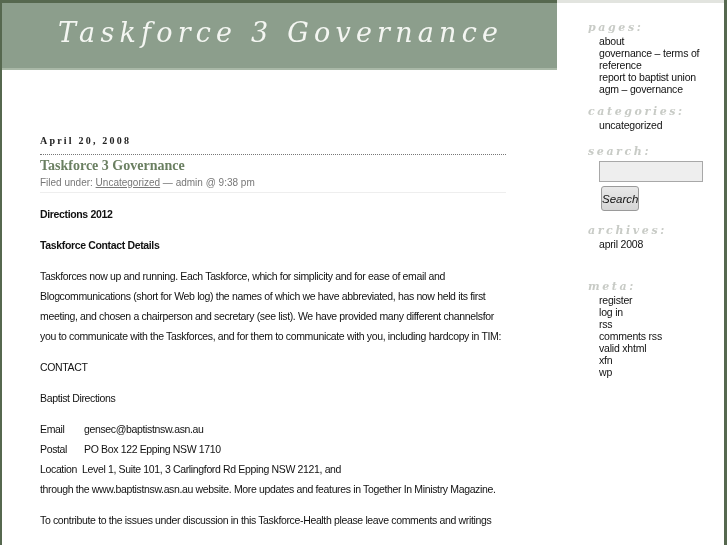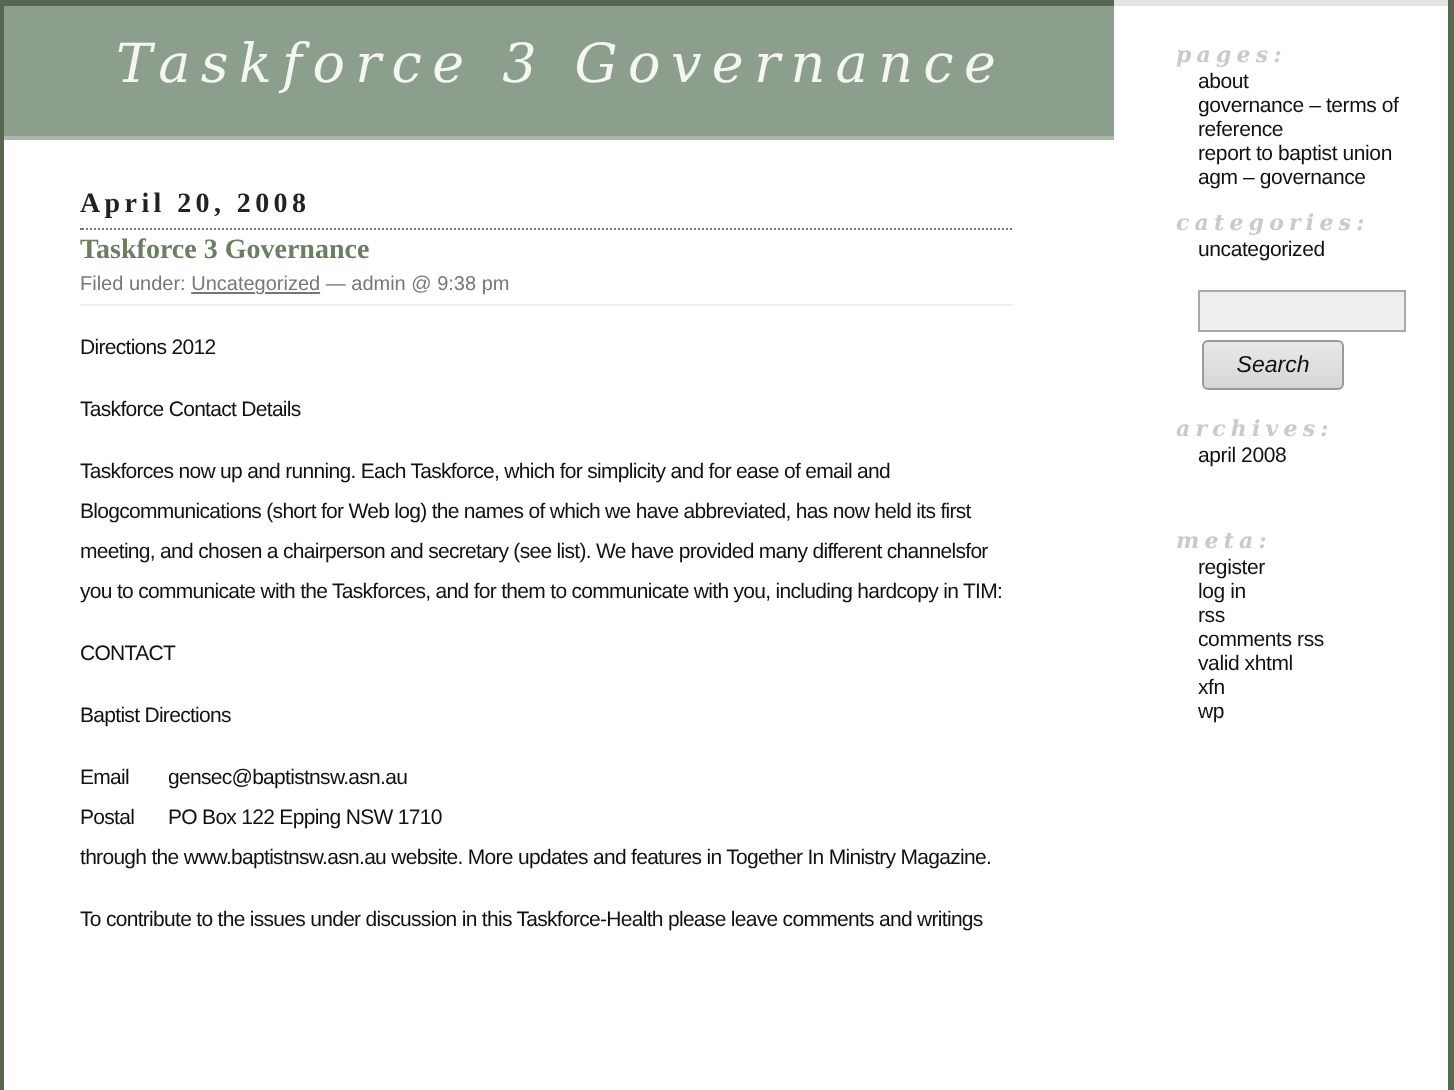--- a/index.html
+++ b/index.html
@@ -8,38 +8,38 @@
 
   .left-border { position: absolute; left: 0; top: 0; width: 2px; height: 545px; background: #56684f; }
   .right-border { position: absolute; left: 724px; top: 0; width: 3px; height: 545px; background: #56684f; }
   .top-strip { position: absolute; left: 557px; top: 0; width: 167px; height: 3px; background: #e2e4df; }
 
   .header { position: absolute; left: 2px; top: 0; width: 555px; height: 70px; background: #8c9e8c; border-top: 3px solid #56684f; }
   .header::after { content: ""; position: absolute; left: 0; right: 0; bottom: 0; height: 2px; background: #a9b8a7; }
   .site-title { position: absolute; left: 56px; top: 14px; font-family: "DejaVu Serif", serif; font-style: italic; font-size: 27px; letter-spacing: 5.2px; color: #f4f6f2; white-space: nowrap; }
 
   .main { position: absolute; left: 40px; top: 95px; width: 466px; }
-  .post-date { font-family: "Liberation Serif", serif; font-size: 14px; letter-spacing: 2.2px; color: #222; padding-bottom: 2px; border-bottom: 1px dotted #777; height: 20px; }
+  .post-date { font-family: "Liberation Serif", serif; font-size: 10px; letter-spacing: 2.2px; color: #222; padding-bottom: 2px; border-bottom: 1px dotted #777; height: 20px; margin-top: 40px; }
   .post-title { margin-top: 3px; font-family: "Liberation Serif", serif; font-weight: bold; font-size: 14px; color: #6a7f61; text-decoration: none; display: block; height: 17px; }
   .post-meta { margin-top: 2px; font-size: 10px; color: #777; border-bottom: 1px solid #eee; padding-bottom: 3px; height: 16px; }
   .post-meta a { color: #777; text-decoration: underline; }
 
   .content { margin-top: 11px; font-size: 10.5px; letter-spacing: -0.35px; color: #111; }
   .content p { line-height: 20px; margin-bottom: 11px; }
-  .content .bold { font-weight: normal; }
+  .content .bold { font-weight: bold; }
   .contact-line { line-height: 20px; white-space: nowrap; }
   .contact-line .lbl { display: inline-block; width: 44px; }
 
   .sidebar { position: absolute; left: 588px; top: 21px; width: 132px; }
   .side-heading { font-family: "DejaVu Serif", serif; font-style: italic; font-size: 11px; letter-spacing: 2.6px; color: #c8cbc6; height: 14px; line-height: 14px; }
   .side-list { list-style: none; padding-left: 11px; font-size: 10.5px; letter-spacing: -0.2px; color: #111; line-height: 12px; }
   .side-list li a { color: #111; text-decoration: none; text-align: center; }
   .side-section { margin-bottom: 10px; }
   .search-input { display: block; margin-left: 11px; margin-top: 2px; width: 104px; height: 21px; background: #eeeeee; border: 1px solid #a8a8a8; }
-  .search-button { display: block; margin-left: 13px; margin-top: 4px; width: 71px; height: 25px; font-family: "Liberation Sans", sans-serif; font-style: italic; font-size: 11.5px; color: #111; background: linear-gradient(#e8e8e8, #d6d6d6); border: 1px solid #9a9a9a; border-radius: 3px; }
+  .search-button { display: block; margin-left: 13px; margin-top: 4px; width: 38px; height: 25px; font-family: "Liberation Sans", sans-serif; font-style: italic; font-size: 11.5px; color: #111; background: linear-gradient(#e8e8e8, #d6d6d6); border: 1px solid #9a9a9a; border-radius: 3px; }
 </style>
 </head>
 <body>
 
 <div class="left-border"></div>
 <div class="right-border"></div>
 <div class="top-strip"></div>
 
 <header class="header">
   <a class="site-title">Taskforce 3 Governance</a>
@@ -58,20 +58,23 @@
     <p>Taskforces now up and running. Each Taskforce, which for simplicity and for ease of email and Blogcommunications (short for Web log) the names of which we have abbreviated, has now held its first meeting, and chosen a chairperson and secretary (see list). We have provided many different channelsfor you to communicate with the Taskforces, and for them to communicate with you, including hardcopy in TIM:</p>
     <p>CONTACT</p>
     <p>Baptist Directions</p>
     <div style="margin-bottom:11px;">
       <div class="contact-line">
         <span class="lbl">Email</span><span>gensec@baptistnsw.asn.au</span>
       </div>
       <div class="contact-line">
         <span class="lbl">Postal</span><span>PO Box 122 Epping NSW 1710</span>
       </div>
+      <div class="contact-line">
+        <span>Location</span>&nbsp;&nbsp;<span>Level 1, Suite 101, 3 Carlingford Rd Epping NSW 2121,  and</span>
+      </div>
       <div class="contact-line">through the www.baptistnsw.asn.au website. More updates and features in Together In Ministry Magazine.</div>
     </div>
     <p>To contribute to the issues under discussion in this Taskforce-Health please leave comments and writings</p>
   </div>
 </main>
 
 <aside class="sidebar">
   <div class="side-section">
     <h3 class="side-heading">pages:</h3>
     <ul class="side-list">
@@ -83,20 +86,21 @@
   </div>
 
   <div class="side-section">
     <h3 class="side-heading">categories:</h3>
     <ul class="side-list">
       <li><a>uncategorized</a></li>
     </ul>
   </div>
 
   <div class="side-section" style="margin-top:14px;">
+    <h3 class="side-heading">search:</h3>
     <input class="search-input" type="text" value="" style="">
     <button class="search-button">Search</button>
   </div>
 
   <div class="side-section" style="margin-top:13px;">
     <h3 class="side-heading">archives:</h3>
     <ul class="side-list">
       <li><a>april 2008</a></li>
     </ul>
   </div>

